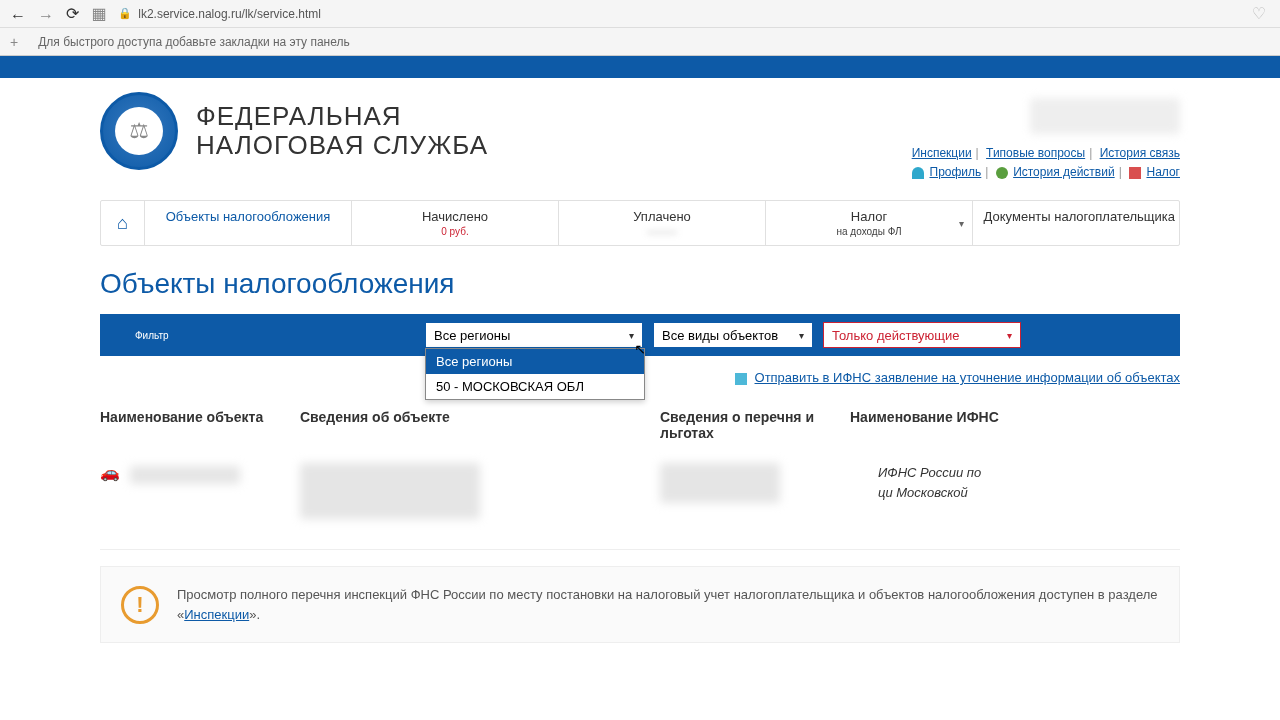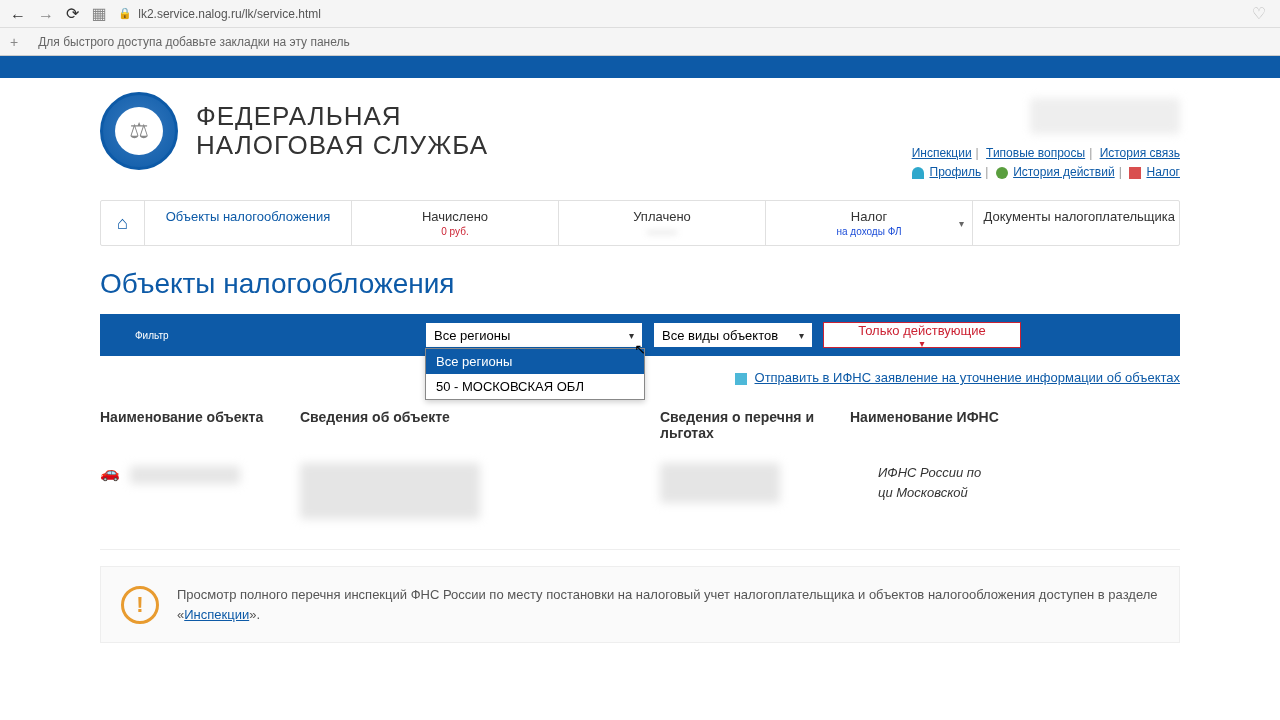--- a/index.html
+++ b/index.html
@@ -45,21 +45,21 @@
 .tab .caret { position: absolute; right: 8px; top: 50%; transform: translateY(-50%); font-size: 10px; color: #666; }
 .home-icon { color: #0d5aa7; font-size: 18px; }
 
 h1.page-title { color: #0d5aa7; font-size: 28px; font-weight: 500; margin: 22px 0 14px; }
 
 .filter-bar { background: #0d5aa7; display: flex; align-items: center; padding: 8px 14px; gap: 10px; }
 .filter-label { color: #fff; font-size: 10px; width: 280px; margin-left: 21px; }
 .select { background: #fff; border: 1px solid #0d5aa7; height: 26px; display: flex; align-items: center; justify-content: space-between; padding: 0 8px; font-size: 13px; cursor: pointer; position: relative; }
 .select.region { width: 218px; }
 .select.type { width: 160px; }
-.select.status { width: 198px; color: #c23; border-color: #c23; flex-direction: column; }
+.select.status { width: 198px; color: #c23; border-color: #c23; }
 .select .chev { font-size: 10px; color: #333; }
 .select.status .chev { color: #c23; }
 
 .dropdown { position: absolute; top: 25px; left: -1px; width: 220px; background: #fff; border: 1px solid #888; box-shadow: 0 2px 6px rgba(0,0,0,0.2); z-index: 10; }
 .dropdown .opt { padding: 5px 10px; font-size: 13px; cursor: pointer; }
 .dropdown .opt.sel { background: #0d5aa7; color: #fff; }
 
 .cursor { position: absolute; top: 18px; right: -4px; font-size: 14px; color: #000; z-index: 20; pointer-events: none; }
 
 .action-link-row { text-align: right; padding: 14px 0; font-size: 13px; }
@@ -141,21 +141,21 @@
       <div class="tab">
         <span>Начислено</span>
         <span class="sub">0 руб.</span>
       </div>
       <div class="tab">
         <span>Уплачено</span>
         <span class="sub blur">———</span>
       </div>
       <div class="tab">
         <span>Налог</span>
-        <span class="sub" style="color:#1d4ed8">на доходы ФЛ</span>
+        <span class="sub" style="color:#404040">на доходы ФЛ</span>
         <span class="caret">▾</span>
       </div>
       <div class="tab"><span>Документы налогоплательщика</span></div>
     </div>
 
     <h1 class="page-title">Объекты налогообложения</h1>
 
     <div class="filter-bar">
       <div class="filter-label">Фильтр</div>
       <div class="select region">

